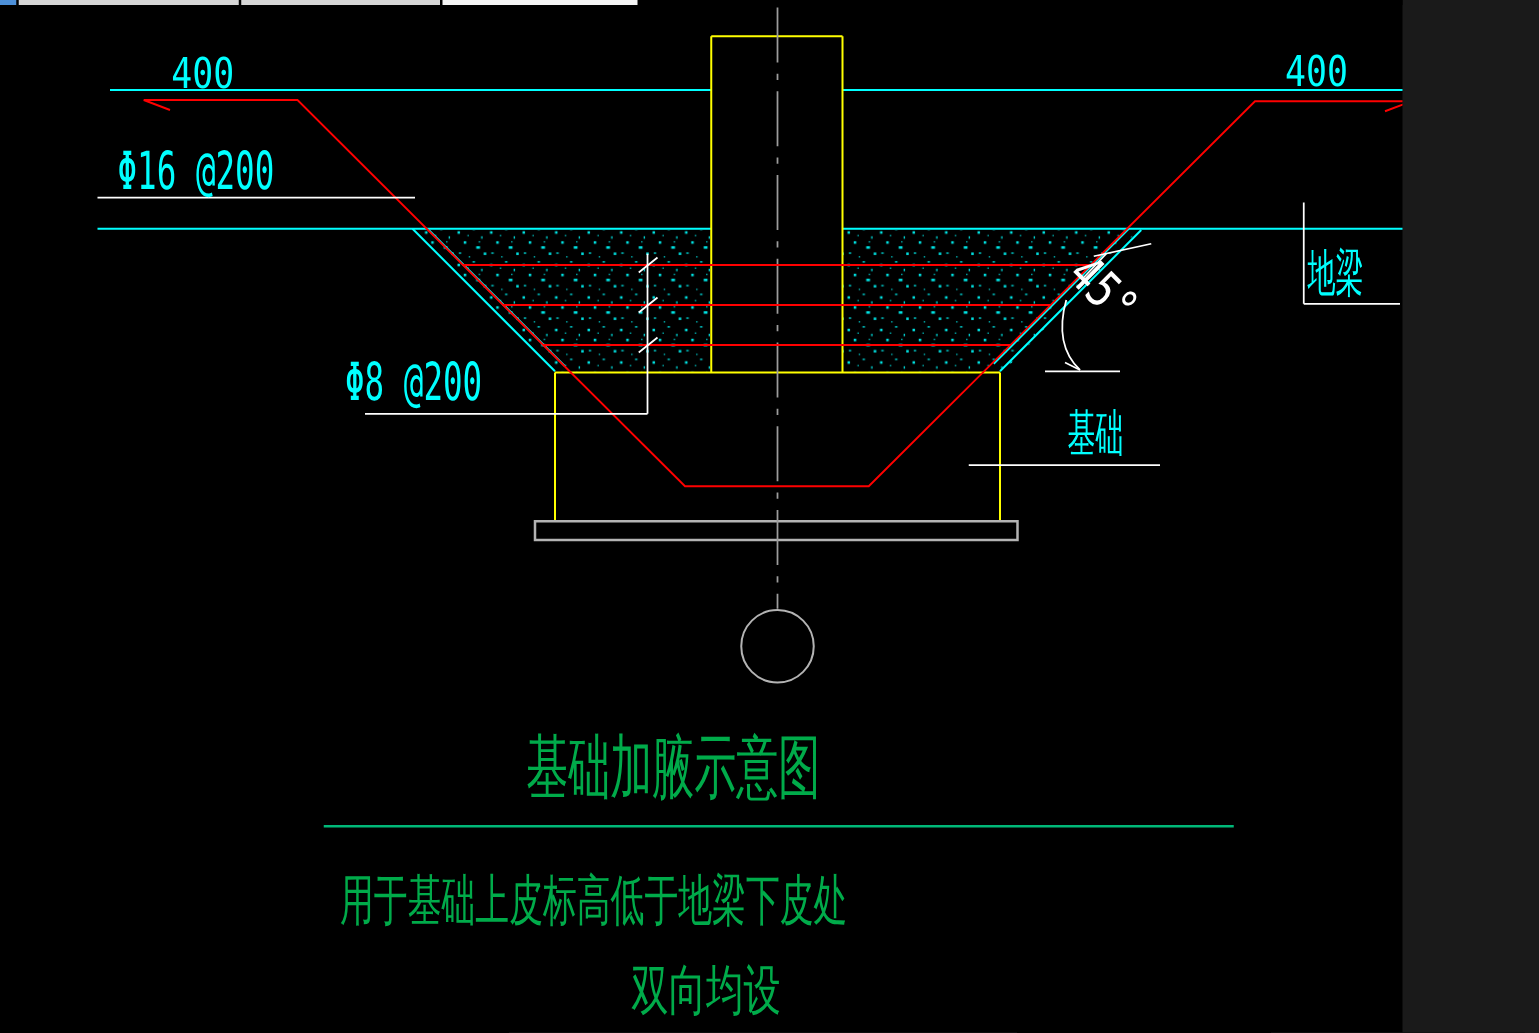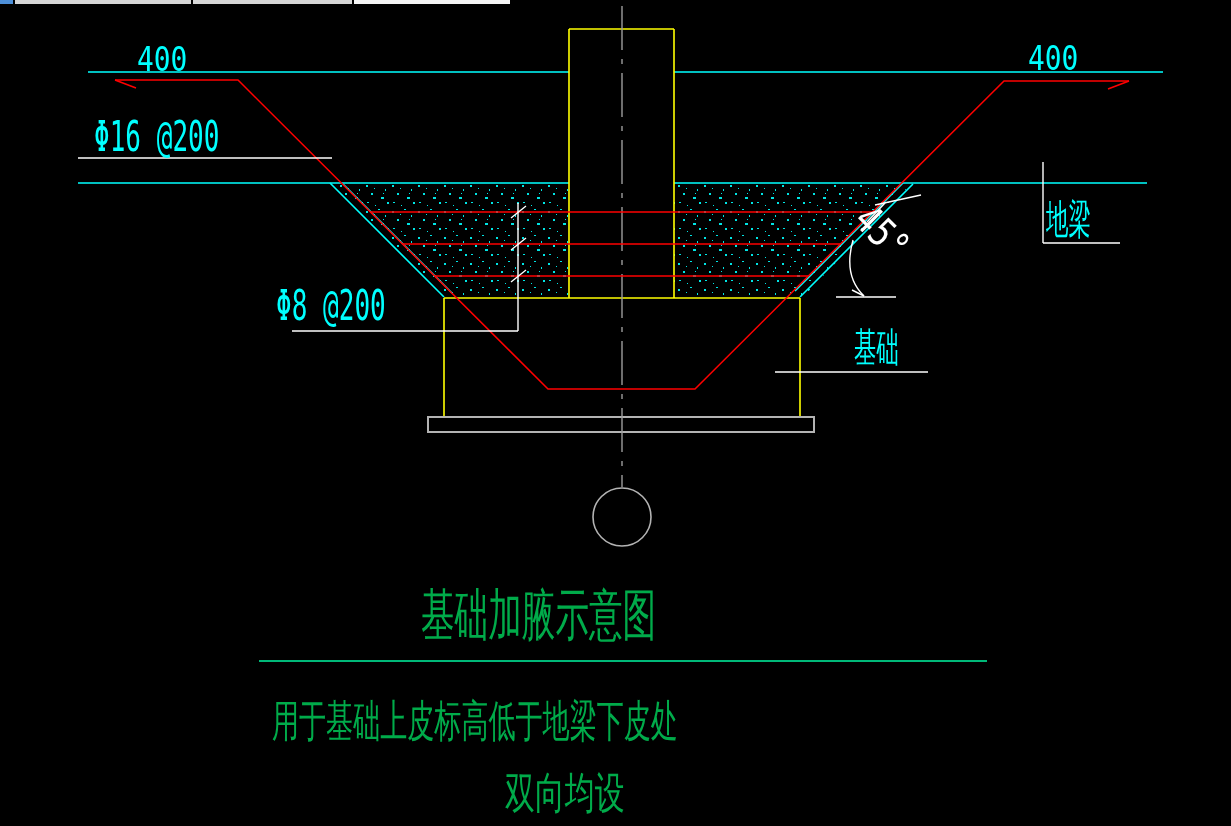--- a/index.html
+++ b/index.html
@@ -1,16 +1,16 @@
 <!DOCTYPE html>
 <html><head>
 <meta charset="utf-8">
 <style>
   html,body{margin:0;padding:0;background:#1a1a1a;}
-  .stage{position:relative;width:1231px;height:826px;background:#000;overflow:hidden;
+  .stage{position:relative;width:1122px;height:826px;background:#000;overflow:hidden;
          font-family:"DejaVu Sans",sans-serif;}
   
   .tabstrip{position:absolute;left:0;top:0;width:1231px;height:4px;background:#000;}
   .tabstrip .seg{position:absolute;top:0;height:4px;}
   .seg-blue{left:0;width:13px;background:#4d90d9;}
   .seg-g1{left:15px;width:176px;background:#d6d6d6;}
   .seg-g2{left:193px;width:159px;background:#d6d6d6;}
   .seg-g3{left:354px;width:156px;background:#f5f5f5;}
   
   .t{position:absolute;line-height:1;white-space:nowrap;transform-origin:0 0;font-weight:normal;}

